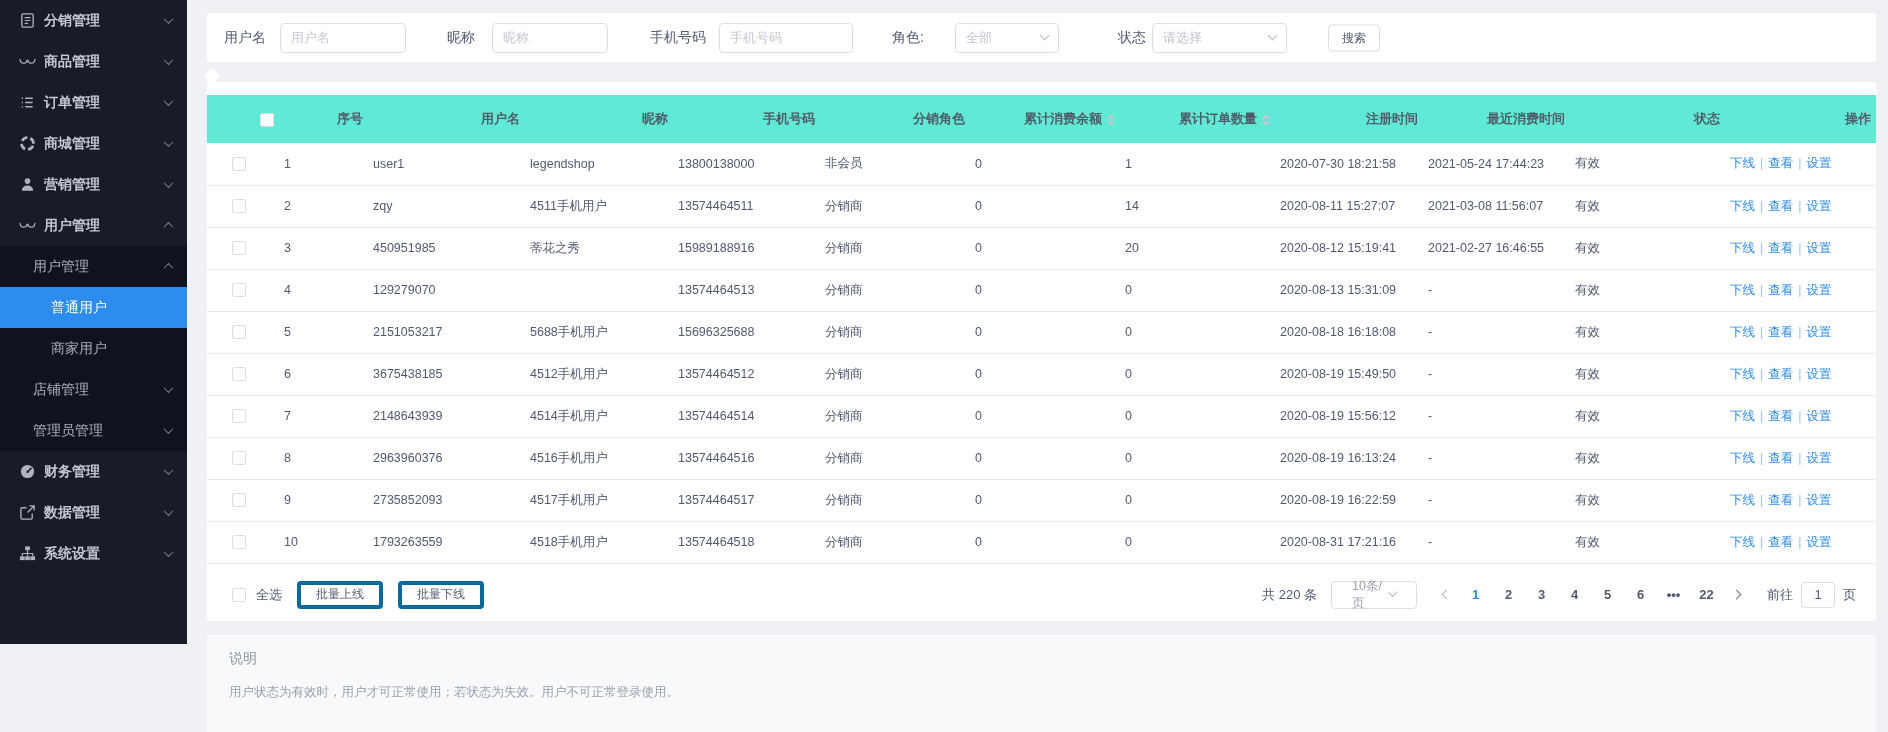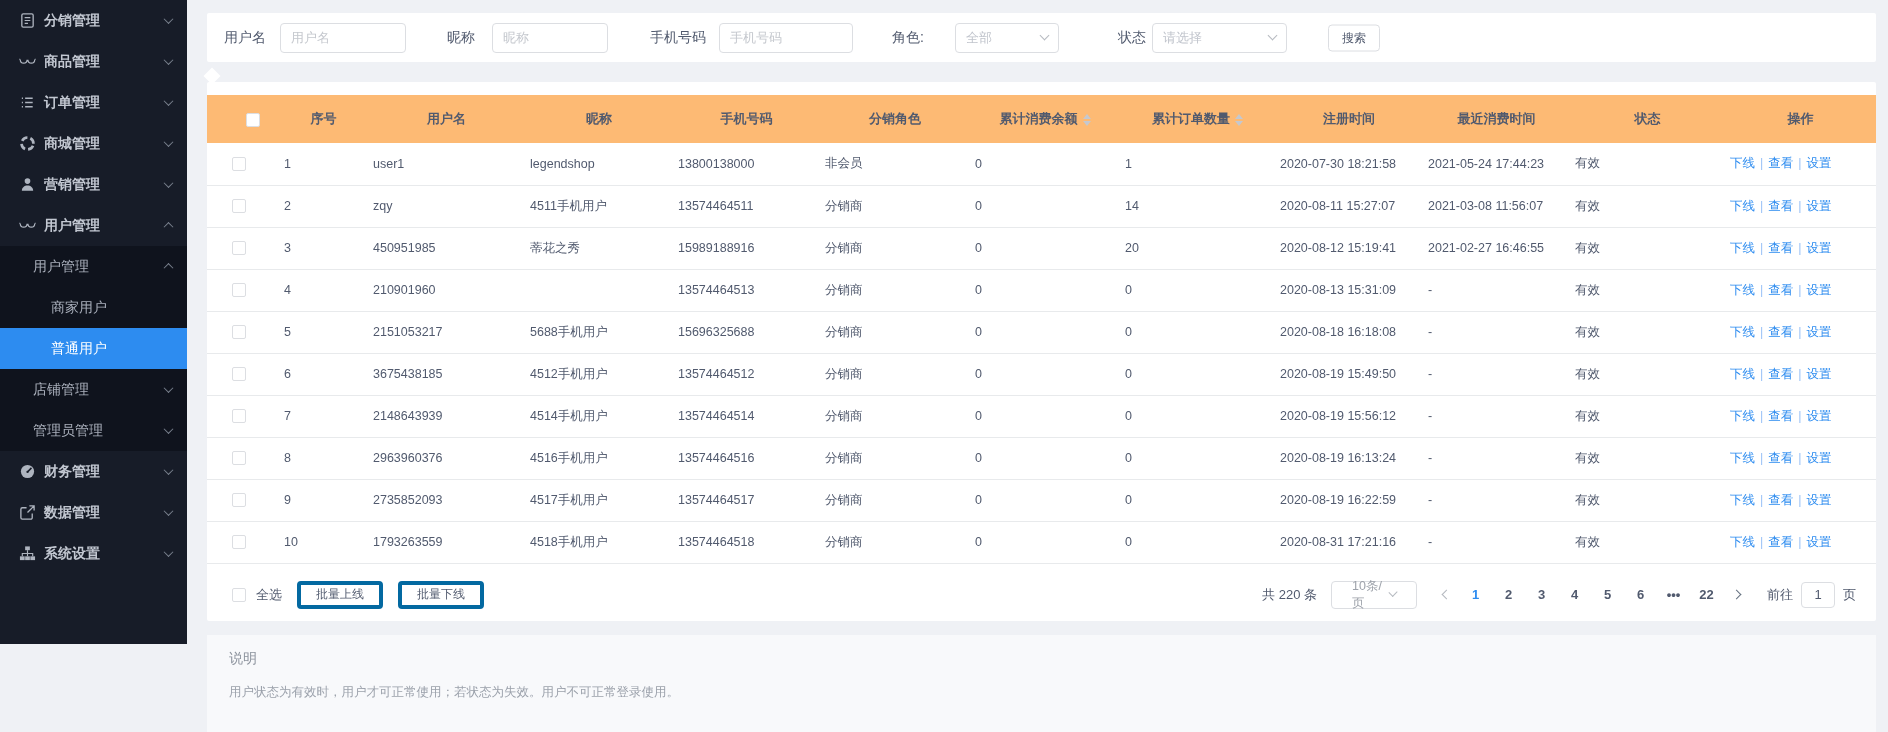--- a/index.html
+++ b/index.html
@@ -43,21 +43,21 @@
   .f-input::placeholder { color:#c5c8ce; }
   .f-select { display:flex; align-items:center; justify-content:space-between; color:#c0c4cc; cursor:pointer; }
   .chev-g { display:inline-block; width:7px; height:7px; border-right:1.2px solid #b6bac0; border-bottom:1.2px solid #b6bac0; transform:rotate(45deg); margin-top:-4px; }
   .search-btn { position:absolute; left:1121px; top:50%; transform:translateY(-50%); width:52px; height:27px; border:1px solid #dcdee2; border-radius:4px; background:#fff; font-size:12px; color:#515a6e; cursor:pointer; font-family:inherit; }
 
   
   .notch { position:absolute; left:-1px; top:-12px; width:12px; height:12px; background:#fff; transform:rotate(45deg); }
 
   
   table { width:1669px; margin-top:13px; border-collapse:collapse; table-layout:fixed; }
-  thead th { height:48px; background:#fdba74; font-size:13px; font-weight:700; color:#515a6e; text-align:center; padding:0 5px; white-space:nowrap; }
+  thead th { height:48px; background:#5eead4; font-size:13px; font-weight:700; color:#515a6e; text-align:right; padding:0 5px; white-space:nowrap; }
   tbody td { height:42px; border-bottom:1px solid #e8eaec; font-size:12.5px; color:#515a6e; padding:0 5px; white-space:nowrap; overflow:hidden; }
   th:first-child, td:first-child { padding-left:25px; }
   .cb { display:inline-block; width:14px; height:14px; border:1px solid #dcdee2; border-radius:2px; background:#fff; vertical-align:middle; cursor:pointer; }
   .sorter { display:inline-flex; flex-direction:column; margin-left:5px; vertical-align:middle; cursor:pointer; }
   .car-up   { width:0; height:0; border-left:4px solid transparent; border-right:4px solid transparent; border-bottom:5px solid #c5c8ce; margin-bottom:2px; }
   .car-down { width:0; height:0; border-left:4px solid transparent; border-right:4px solid transparent; border-top:5px solid #c5c8ce; }
   td.ops a { color:#2d8cf0; text-decoration:none; cursor:pointer; }
   .sep { color:#9cc3f7; margin:0 5px; }
 
   
@@ -145,25 +145,25 @@
     </span>
     <span class="mi-label">用户管理</span>
     <span class="chev up"></span>
   </div>
 
   <div class="submenu-block">
     <div class="sub-header">
       <span class="mi-label">用户管理</span>
       <span class="chev up"></span>
     </div>
+    <div class="sub-leaf active">
+      <span>普通用户</span>
+    </div>
     <div class="sub-leaf">
       <span>商家用户</span>
-    </div>
-    <div class="sub-leaf active">
-      <span>普通用户</span>
     </div>
     <div class="sub-header">
       <span class="mi-label">店铺管理</span>
       <span class="chev down"></span>
     </div>
     <div class="sub-header">
       <span class="mi-label">管理员管理</span>
       <span class="chev down"></span>
     </div>
   </div>
@@ -311,21 +311,21 @@
           <td>2020-08-12 15:19:41</td>
           <td>2021-02-27 16:46:55</td>
           <td>有效</td>
           <td class="ops">
             <a>下线</a><span class="sep">|</span><a>查看</a><span class="sep">|</span><a>设置</a>
           </td>
         </tr>
           <tr>
           <td><span class="cb"></span></td>
           <td>4</td>
-          <td>210901960</td>
+          <td>129279070</td>
           <td></td>
           <td>13574464513</td>
           <td>分销商</td>
           <td>0</td>
           <td>0</td>
           <td>2020-08-13 15:31:09</td>
           <td>-</td>
           <td>有效</td>
           <td class="ops">
             <a>下线</a><span class="sep">|</span><a>查看</a><span class="sep">|</span><a>设置</a>

